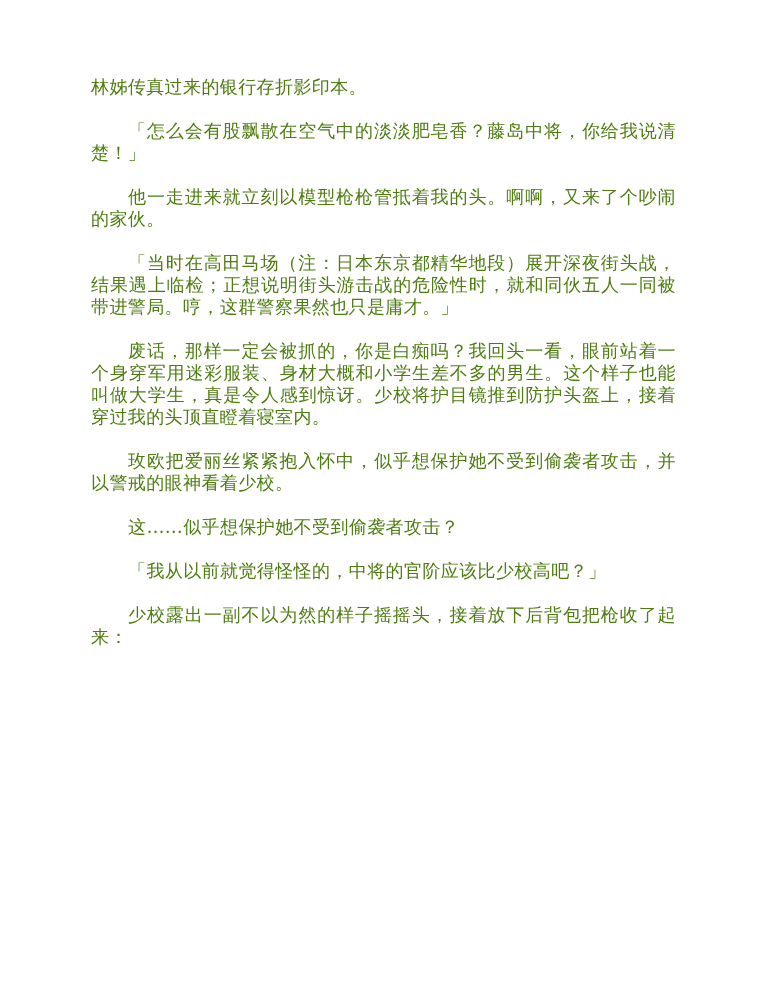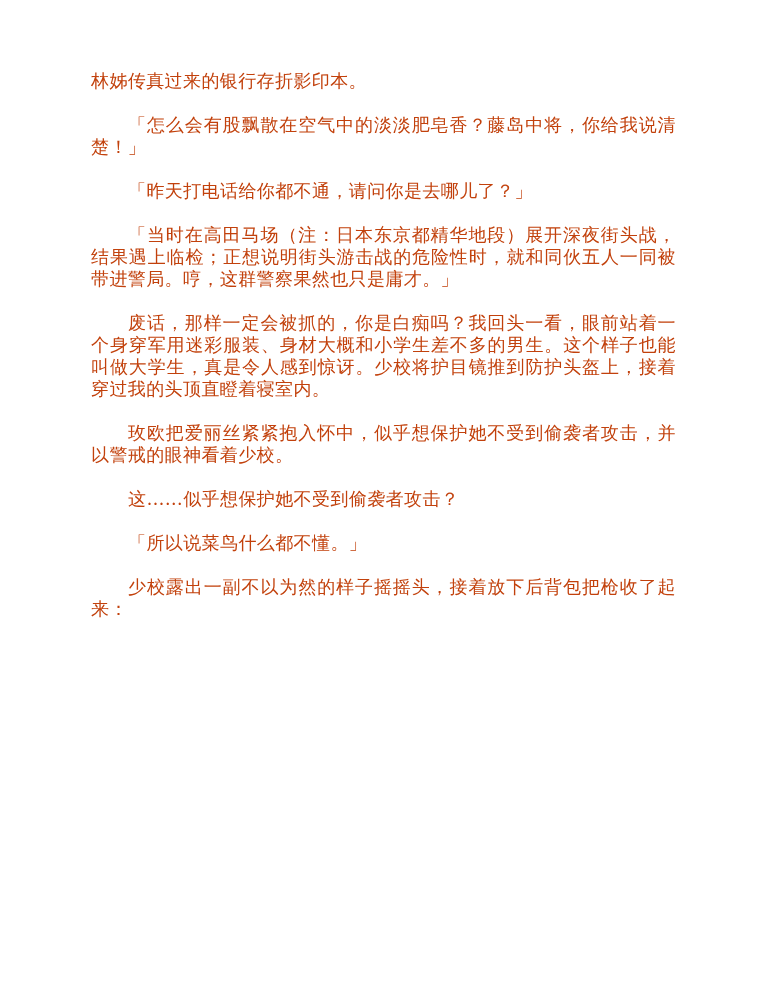--- a/index.html
+++ b/index.html
@@ -1,32 +1,32 @@
 <!DOCTYPE html>
 <html><head>
 <meta charset="utf-8">
 <style>
   html, body { margin: 0; padding: 0; background: #ffffff; }
   body { width: 765px; height: 990px; position: relative; overflow: hidden; }
   .page {
-    position: absolute; left: 91px; top: 70px; width: 585px;
+    position: absolute; left: 91px; top: 76px; width: 585px;
     font-family: "DejaVu Serif", "Liberation Serif", serif;
-    font-size: 18px; line-height: 22px; color: #c2410c;
+    font-size: 18px; line-height: 22px; color: #4d7c0f;
     letter-spacing: 0.4px;
   }
   .p { margin: 0 0 22px 0; text-align: justify; }
   .p.indent { text-indent: 37px; }
   .p.noind { text-indent: 0; }
 </style>
 </head>
 <body>
 
 <div class="page">
   <p class="p noind">林姊传真过来的银行存折影印本。</p>
   <p class="p indent">「怎么会有股飘散在空气中的淡淡肥皂香？藤岛中将，你给我说清楚！」</p>
-  <p class="p indent">「昨天打电话给你都不通，请问你是去哪儿了？」</p>
+  <p class="p indent">他一走进来就立刻以模型枪枪管抵着我的头。啊啊，又来了个吵闹的家伙。</p>
   <p class="p indent">「当时在高田马场（注：日本东京都精华地段）展开深夜街头战，结果遇上临检；正想说明街头游击战的危险性时，就和同伙五人一同被带进警局。哼，这群警察果然也只是庸才。」</p>
   <p class="p indent">废话，那样一定会被抓的，你是白痴吗？我回头一看，眼前站着一个身穿军用迷彩服装、身材大概和小学生差不多的男生。这个样子也能叫做大学生，真是令人感到惊讶。少校将护目镜推到防护头盔上，接着穿过我的头顶直瞪着寝室内。</p>
   <p class="p indent">玫欧把爱丽丝紧紧抱入怀中，似乎想保护她不受到偷袭者攻击，并以警戒的眼神看着少校。</p>
   <p class="p indent">这……似乎想保护她不受到偷袭者攻击？</p>
-  <p class="p indent">「所以说菜鸟什么都不懂。」</p>
+  <p class="p indent">「我从以前就觉得怪怪的，中将的官阶应该比少校高吧？」</p>
   <p class="p indent">少校露出一副不以为然的样子摇摇头，接着放下后背包把枪收了起来：</p>
 </div>
 
 </body></html>

